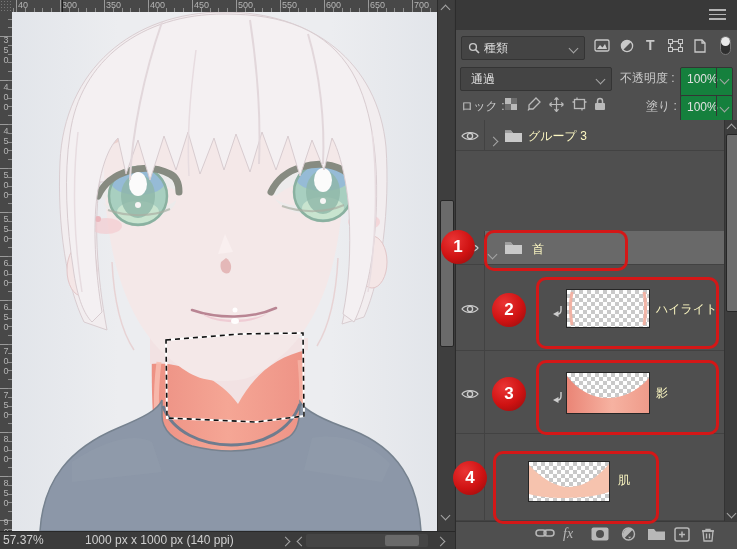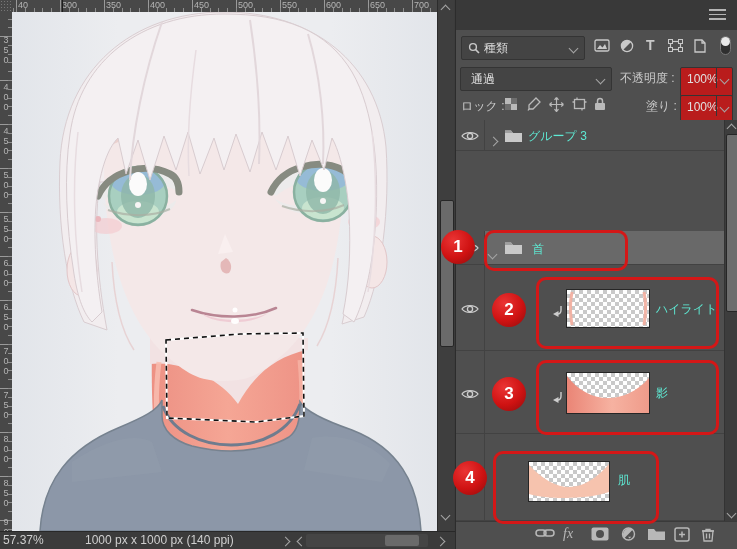--- a/index.html
+++ b/index.html
@@ -52,32 +52,32 @@
      border-radius:2px;color:#dcdcdc;font-size:12px;line-height:22px;}
   #filter-field .txt{position:absolute;left:22px;top:0;}
   #filter-field .chev{position:absolute;right:7px;top:8px;}
   .ficon{position:absolute;top:9px;color:#c9c9c9;}
   #blend-row{top:64px;height:28px;}
   #blend-select{position:absolute;left:4px;top:3px;width:150px;height:22px;background:#444;border:1px solid #343434;
      border-radius:2px;color:#e0e0e0;font-size:12px;line-height:22px;}
   #blend-select .txt{position:absolute;left:10px;}
   #blend-select .chev{position:absolute;right:7px;top:8px;}
   .plabel{position:absolute;color:#cacaca;font-size:12px;line-height:22px;top:3px;}
-  .valbox{position:absolute;top:3px;width:53px;height:30px;background:#b91c1c;border:1px solid #343434;border-radius:2px;
+  .valbox{position:absolute;top:3px;width:53px;height:30px;background:#15803d;border:1px solid #343434;border-radius:2px;
      color:#e0e0e0;font-size:12px;line-height:22px;box-sizing:border-box;}
   .valbox .num{position:absolute;left:6px;}
   .valbox .sep{position:absolute;right:15px;top:0;width:1px;height:20px;background:#353535;}
   .valbox .chev{position:absolute;right:4px;top:8px;}
   #lock-row{top:92px;height:28px;}
   .lockicon{position:absolute;top:5px;color:#b9b9b9;}
   
   .lrow{position:absolute;left:0;width:268px;border-bottom:1px solid #424242;box-sizing:border-box;background:#4f4f4f;}
   .lrow .eye{position:absolute;left:5px;width:20px;}
   .lrow .eyecol{position:absolute;left:28px;top:0;bottom:0;width:1px;background:#424242;}
-  .lname{position:absolute;color:#5eead4;font-size:12px;}
+  .lname{position:absolute;color:#fef9c3;font-size:12px;}
   .expander{position:absolute;width:10px;height:10px;}
   .folder-icon{position:absolute;width:19px;height:15px;}
   .thumb{position:absolute;background-color:#fff;border:1px solid #262626;
      background-image:linear-gradient(45deg,#c9c9c9 25%,transparent 25%,transparent 75%,#c9c9c9 75%),
                       linear-gradient(45deg,#c9c9c9 25%,transparent 25%,transparent 75%,#c9c9c9 75%);
      background-size:8px 8px;background-position:0 0,4px 4px;}
   .thumb svg{position:absolute;left:0;top:0;}
   .cliparrow{position:absolute;width:11px;height:13px;}
   #row-neck{background:#696969;}
   #row-neck .eyepad{position:absolute;left:0;top:0;width:28px;height:100%;background:#4f4f4f;}

